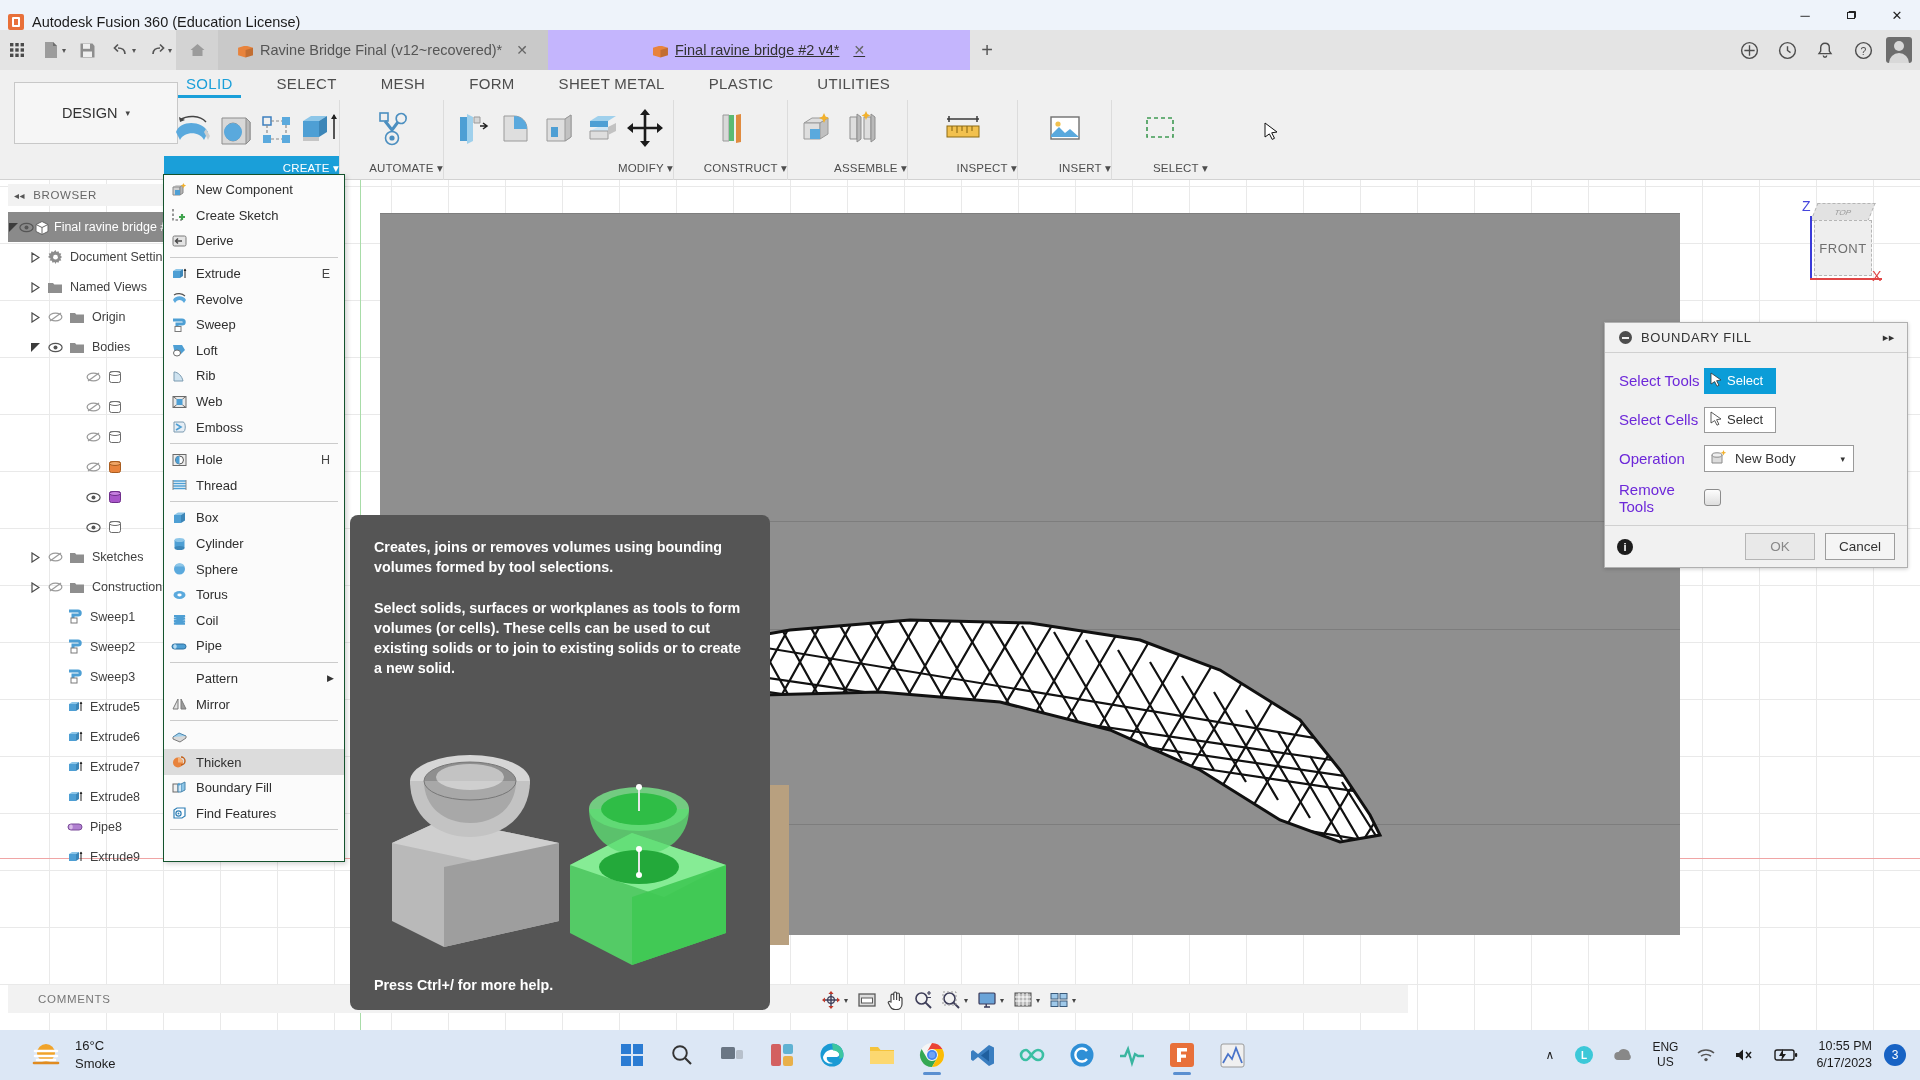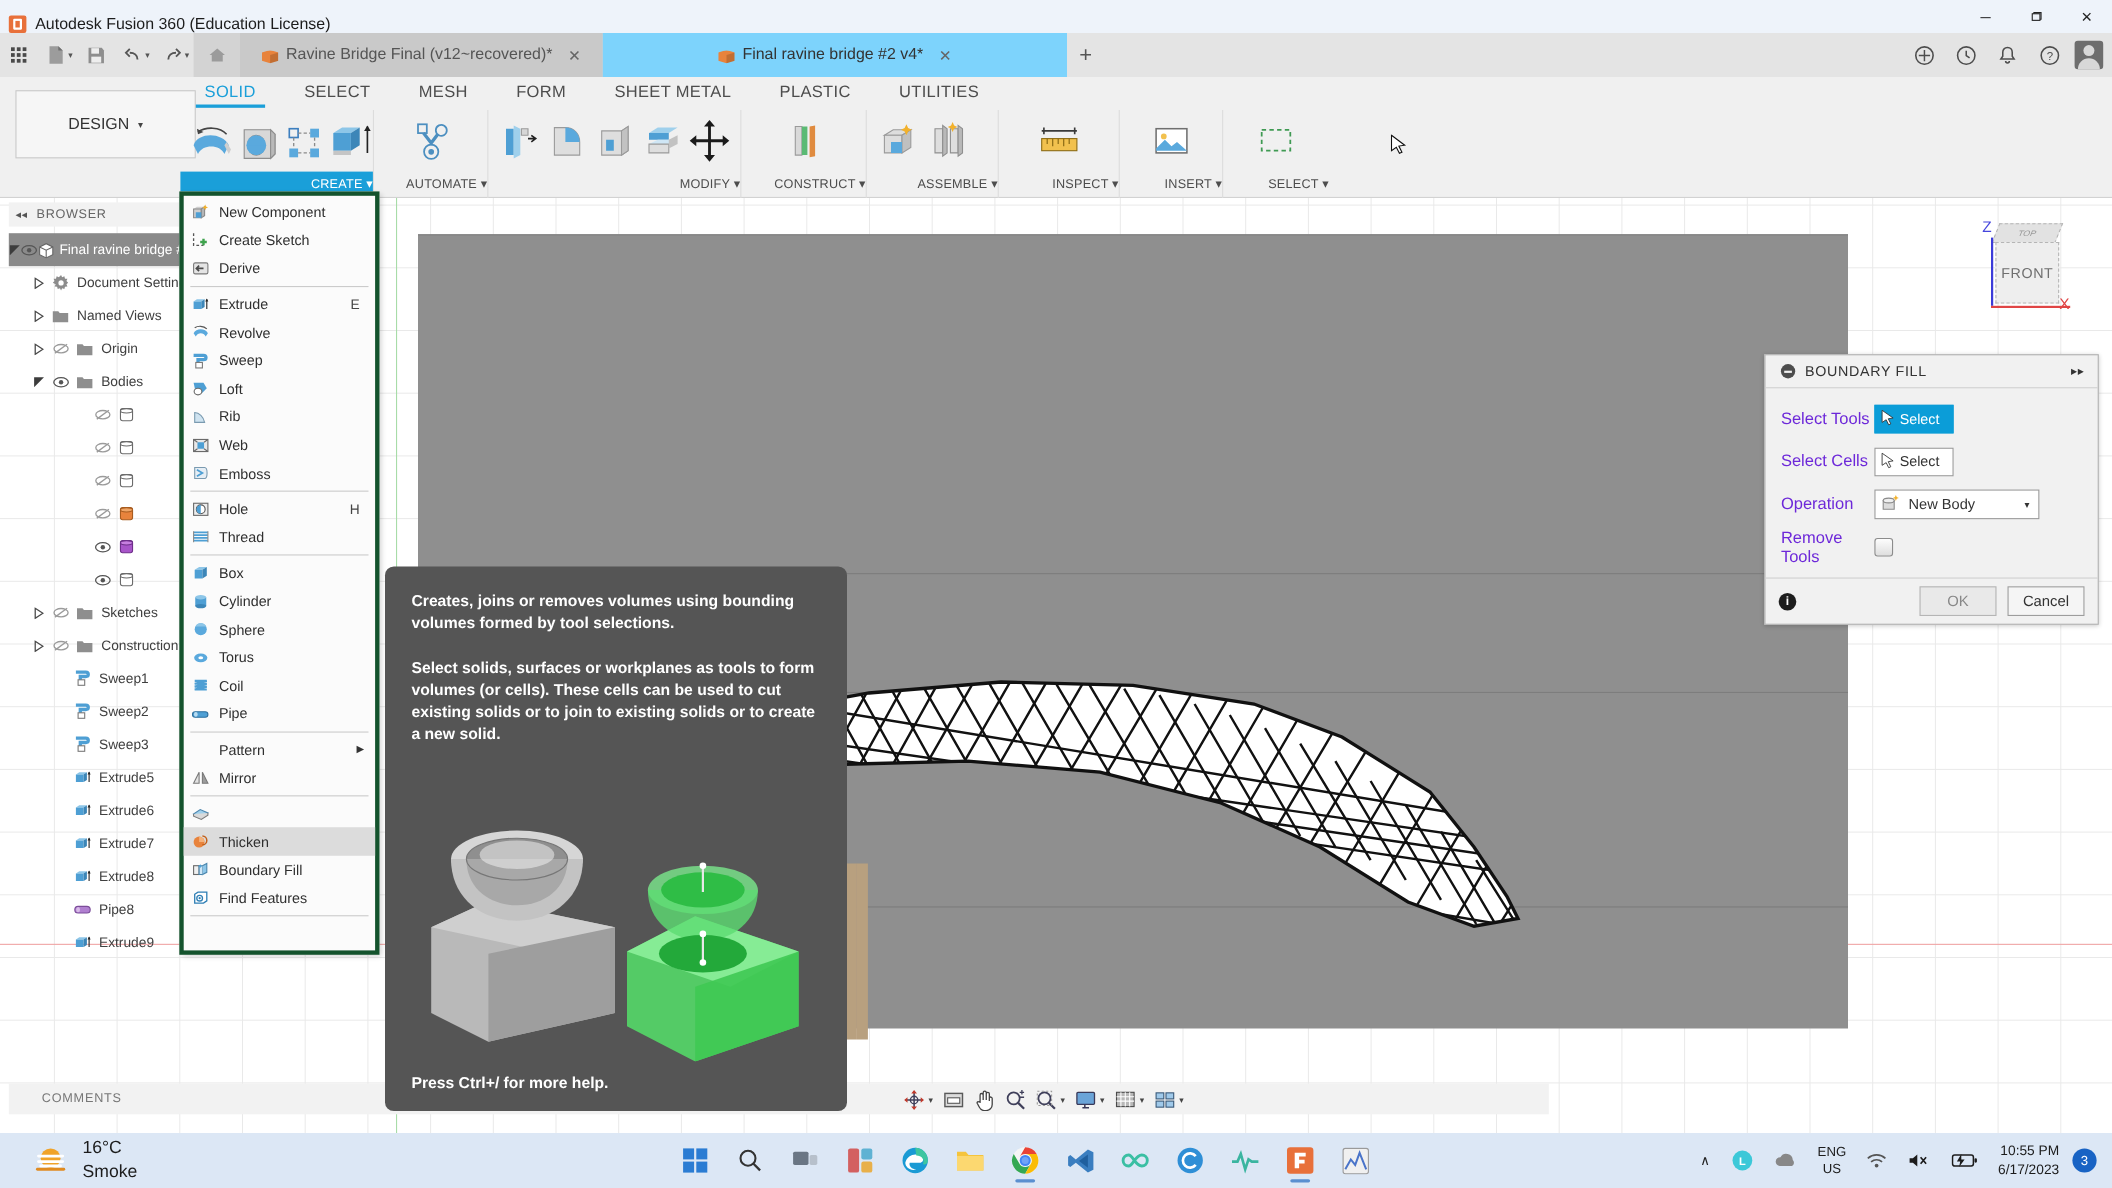--- a/index.html
+++ b/index.html
@@ -47,21 +47,21 @@
   .qa-caret { font-size: 8px; color: #555; margin-left: -6px; margin-right: 4px; }
   .qa-home {
     width: 42px; height: 40px; display: flex; align-items: center; justify-content: center;
     background: #d3d3d3;
   }
   .doc-tab {
     height: 40px; display: flex; align-items: center; justify-content: center;
     background: #c9c9c9; color: #555; font-size: 14.5px; position: relative;
     padding: 0 10px;
   }
-  .doc-tab.active { background: #7dd3fc; color: #333; }
+  .doc-tab.active { background: #c4b5fd; color: #333; text-decoration: underline; }
   .doc-tab .cube { margin-right: 7px; }
   .doc-tab .tabclose { margin-left: 14px; font-size: 14px; color: #666; }
   .cube {
     width: 15px; height: 15px; display: inline-block; position: relative;
   }
   .cube::before {
     content: ""; position: absolute; left: 0; top: 3px; width: 15px; height: 12px;
     background: #e8833c; clip-path: polygon(0 18%, 50% 0, 100% 18%, 100% 82%, 50% 100%, 0 82%);
   }
   .cube::after {
@@ -188,21 +188,21 @@
   .navbar {
     position: absolute; left: 818px; top: 985px; height: 30px;
     display: flex; align-items: center; gap: 2px;
   }
   .nav-ic { width: 26px; height: 28px; display:flex; align-items:center; justify-content:center; color:#3f3f5a; }
   .nav-caret { font-size: 8px; color: #444; margin-left: -2px; margin-right: 4px; }
 
   
   .menu {
     position: absolute; left: 163px; top: 174px; width: 182px;
-    background: #fbfbfb; border: 4px solid #14532d;
+    background: #fbfbfb; border: 1px solid #14532d;
     box-shadow: 2px 2px 5px rgba(0,0,0,.18);
     font-size: 13px; color: #2f2f2f; z-index: 40; padding: 2px 0;
   }
   .mi { height: 25.6px; display: flex; align-items: center; padding-left: 4px; position: relative; }
   .mi.hl { background: #dcdcdc; }
   .mi .mic { width: 22px; height: 18px; display:flex; align-items:center; justify-content:center; }
   .mi .mtext { padding-left: 6px; }
   .mi .mkey { margin-left: auto; padding-right: 14px; font-size: 12.5px; color: #444; }
   .mi .marrow { margin-left: auto; padding-right: 10px; font-size: 9px; color: #333; }
   .mi .mdots { margin-left: auto; padding-right: 13px; font-size: 13px; color: #444; letter-spacing: 0; line-height: 8px;}
@@ -271,21 +271,21 @@
     margin-left: 10px;
   }
   .dbtn.enabled { background: #f5f5f5; border-color: #9d9d9d; color: #333; }
 
   
   .taskbar {
     position: absolute; left: 0; top: 1030px; width: 1920px; height: 50px;
     background: #dce7f5; display: flex; align-items: center;
   }
   .tb-weather { display: flex; align-items: center; margin-left: 30px; }
-  .tb-weather .wtxt { margin-left: 13px; font-size: 16px; color: #1c1c1c; line-height: 1.35; }
+  .tb-weather .wtxt { margin-left: 13px; font-size: 13px; color: #1c1c1c; line-height: 1.35; }
   .tb-center { position: absolute; left: 611px; top: 0; height: 50px; display: flex; align-items: center; gap: 8px; }
   .tb-app { width: 42px; height: 42px; display: flex; align-items: center; justify-content: center; position: relative; }
   .tb-app.active::after {
     content: ""; position: absolute; bottom: 1px; left: 12px; width: 18px; height: 3px;
     border-radius: 2px; background: #5a8fd0;
   }
   .tb-right { position: absolute; right: 8px; top: 0; height: 50px; display: flex; align-items: center; gap: 6px; }
   .tb-right .tri { font-size: 12px; color: #222; padding: 0 8px; }
   .tb-ic { display:flex; align-items:center; justify-content:center; padding: 0 6px; color:#1c1c1c; }
   .tb-lang { font-size: 12px; color: #1c1c1c; text-align: center; line-height: 1.25; padding: 0 6px; }

